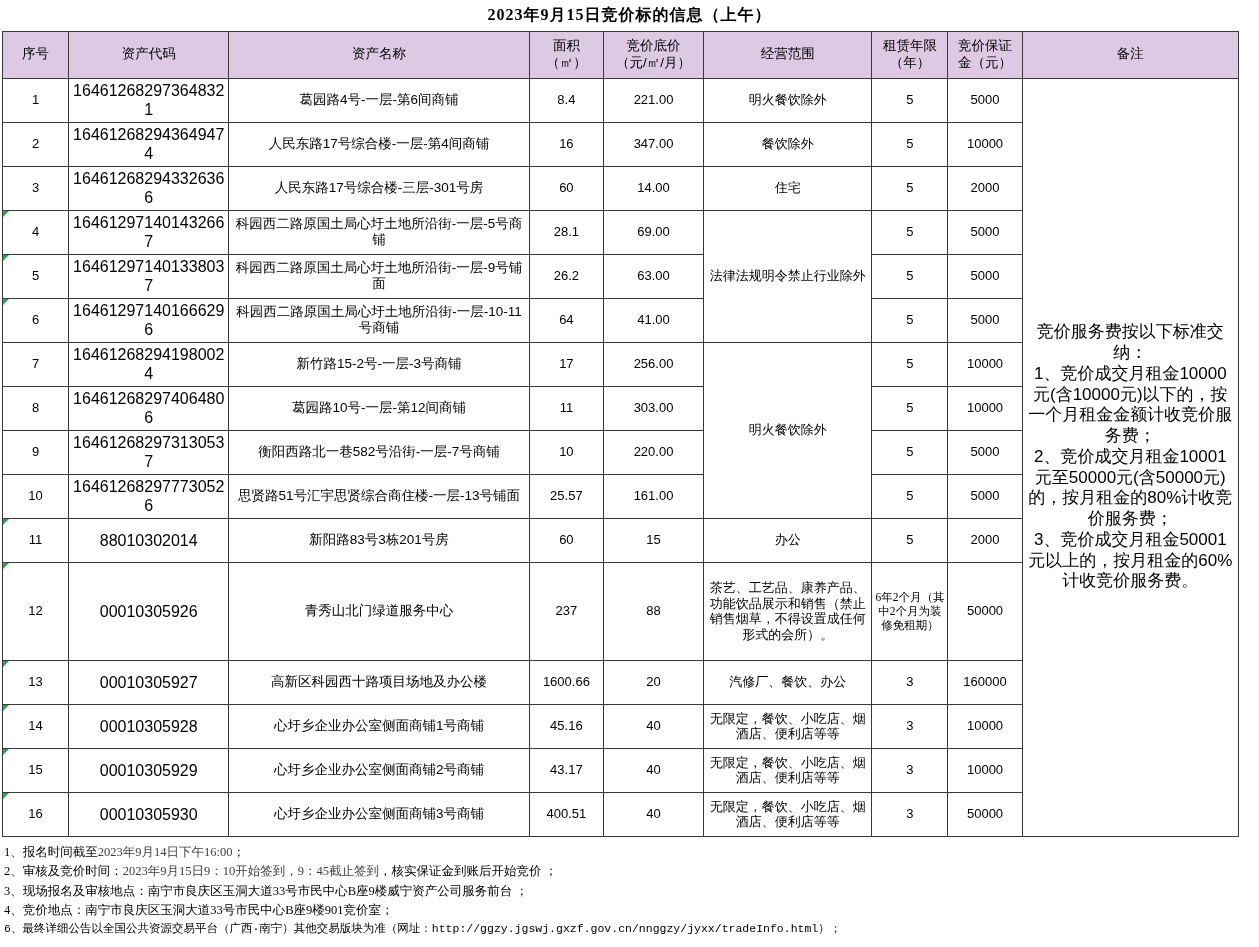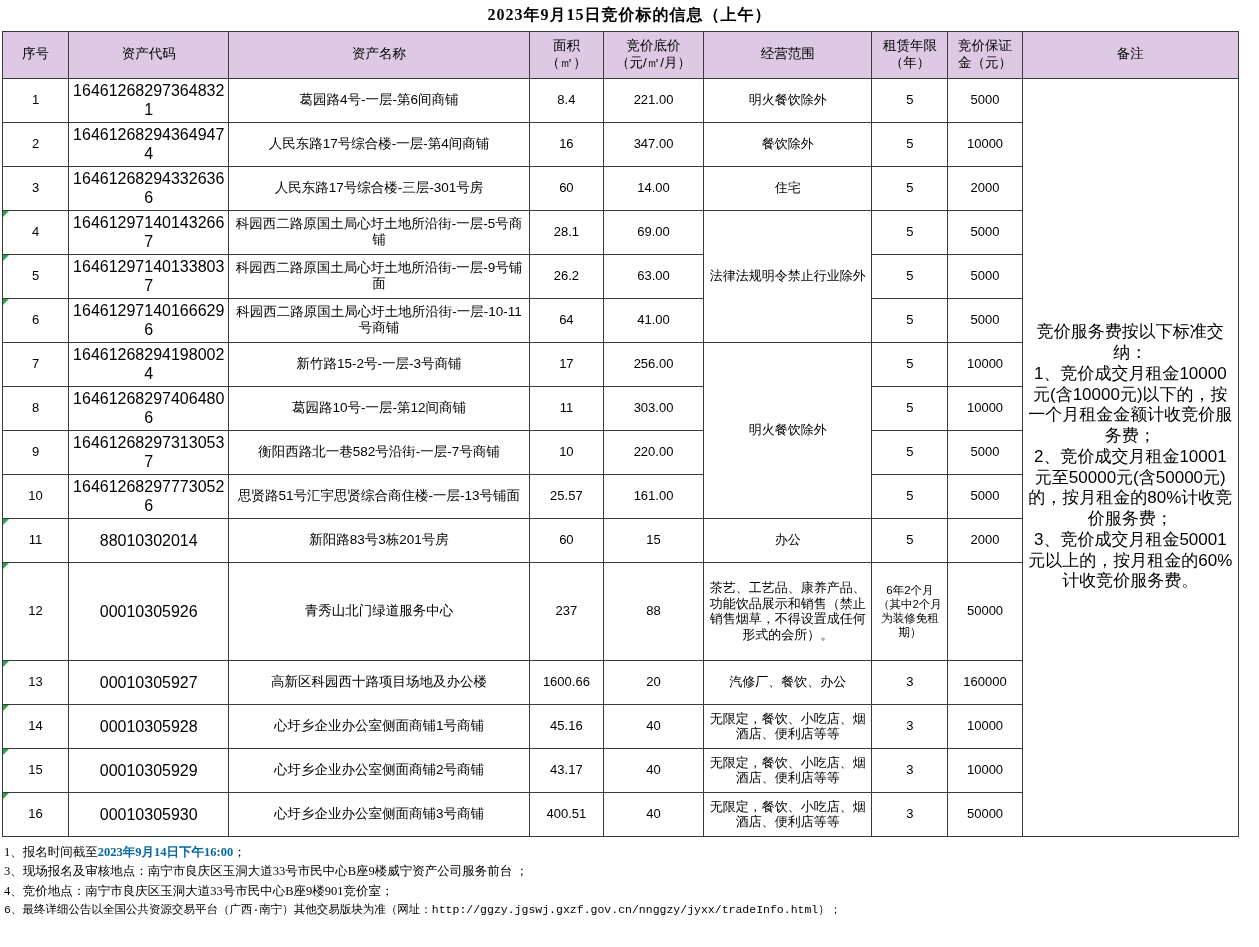--- a/index.html
+++ b/index.html
@@ -76,20 +76,21 @@
   td.remark-cell {
     text-align: left;
     vertical-align: top;
     font-size: 17px;
     line-height: 1.33;
     padding: 4px 4px;
   }
   td.small-years {
     font-size: 11.5px;
     line-height: 1.2;
+    font-family: Liberation Serif, serif;
   }
   
   td.flag {
     position: relative;
   }
   td.flag::before {
     content: "";
     position: absolute;
     top: 0;
     left: 0;
@@ -99,21 +100,21 @@
   .notes {
     margin-top: 6px;
     font-family: "Liberation Serif", serif;
     font-size: 12.5px;
     line-height: 1.55;
     padding-left: 2px;
   }
   .notes .note-line {
     white-space: nowrap;
   }
-  .red { color: #0369a1; font-weight: bold; }
+  .red { color: #404040; }
   .mono { font-family: "Liberation Mono", monospace; font-size: 11.5px; }
 </style>
 </head>
 <body>
 
 <div class="page">
 
   <div class="doc-title">2023年9月15日竞价标的信息（上午）</div>
 
   <table class="bid-table">
@@ -331,20 +332,23 @@
       </tr>
     </tbody>
   </table>
 
   <div class="notes">
 
     <div class="note-line">
       <span>1、报名时间截至</span><span class="red">2023年9月14日下午16:00</span><span>；</span>
     </div>
 
+    <div class="note-line">
+      <span>2、审核及竞价时间：</span><span class="red">2023年9月15日9：10开始签到，9：45截止签到</span><span>，核实保证金到账后开始竞价 ；</span>
+    </div>
 
     <div class="note-line">3、现场报名及审核地点：南宁市良庆区玉洞大道33号市民中心B座9楼威宁资产公司服务前台 ；</div>
     <div class="note-line">4、竞价地点：南宁市良庆区玉洞大道33号市民中心B座9楼901竞价室；</div>
     <div class="note-line mono">6、最终详细公告以全国公共资源交易平台（广西·南宁）其他交易版块为准（网址：http://ggzy.jgswj.gxzf.gov.cn/nnggzy/jyxx/tradeInfo.html）；</div>
 
   </div>
 
 </div>
 
 </body></html>

